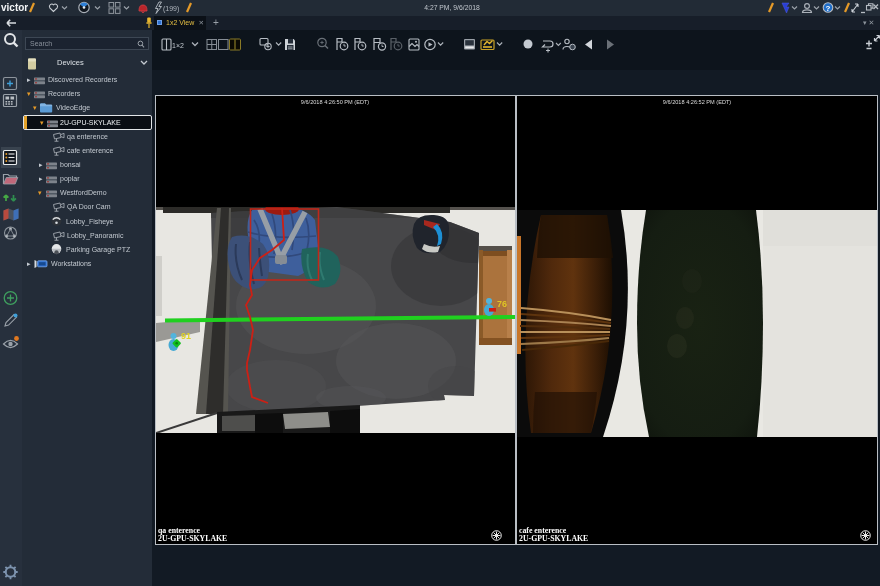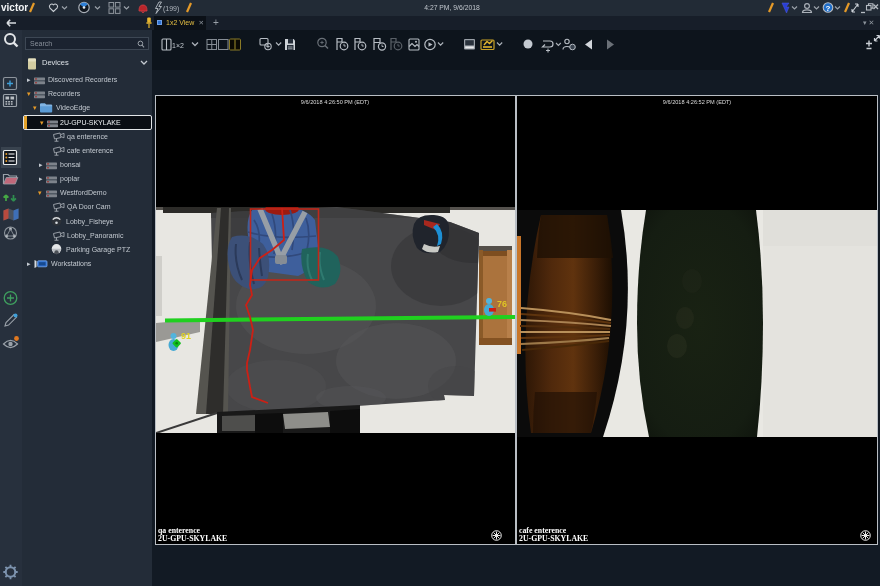--- a/index.html
+++ b/index.html
@@ -178,21 +178,21 @@
         <circle cx="3.4" cy="3.4" r="2.3" fill="none" stroke="#9aa1a9" stroke-width="1"></circle>
         <path d="M5 5 L7 7.3" stroke="#9aa1a9" stroke-width="1.1"></path>
       </svg>
   </div>
 
   <div class="abs" style="left:3px;top:26px;width:127px;height:14px;color:#dbe0e5;font-size:7.5px;line-height:14px">
     <svg class="abs" style="left:2px;top:1.5px" width="10" height="12" viewBox="0 0 10 12">
         <rect x="1" y="0.5" width="8" height="11" rx="1" fill="#d3cda2"></rect>
         <rect x="1" y="0.5" width="8" height="3" rx="1" fill="#e4dfc0"></rect>
       </svg>
-    <span style="margin-left:17px">Devices</span>
+    <span style="margin-left:32px">Devices</span>
     <svg class="abs" style="right:4px;top:4px" width="8" height="6" viewBox="0 0 8 6">
         <path d="M1 1 l3 3 l3-3" stroke="#c3c9d0" stroke-width="1.3" fill="none"></path>
       </svg>
   </div>
   <div class="trow" style="top:43px">
       <i style="left:5px">▸</i>
       <svg class="ti" style="left:11px" width="13" height="12">
         <use href="#rec"></use>
       </svg>
       <b style="left:26px">Discovered Recorders</b>

